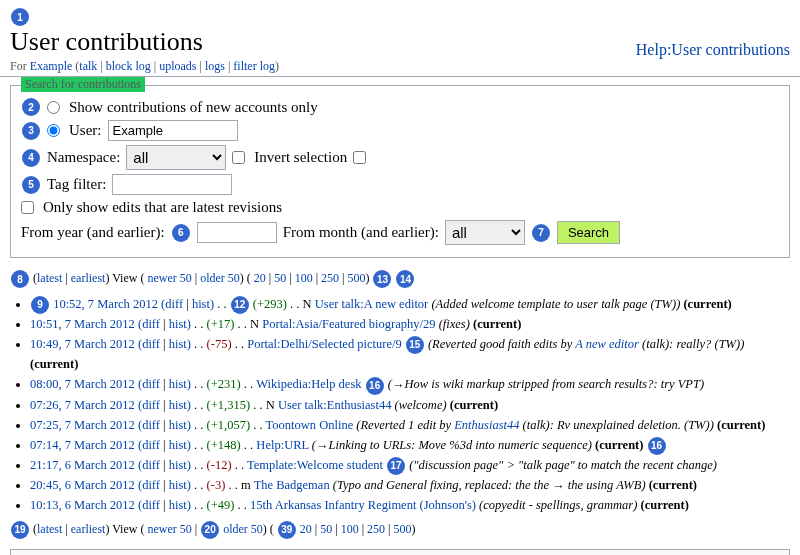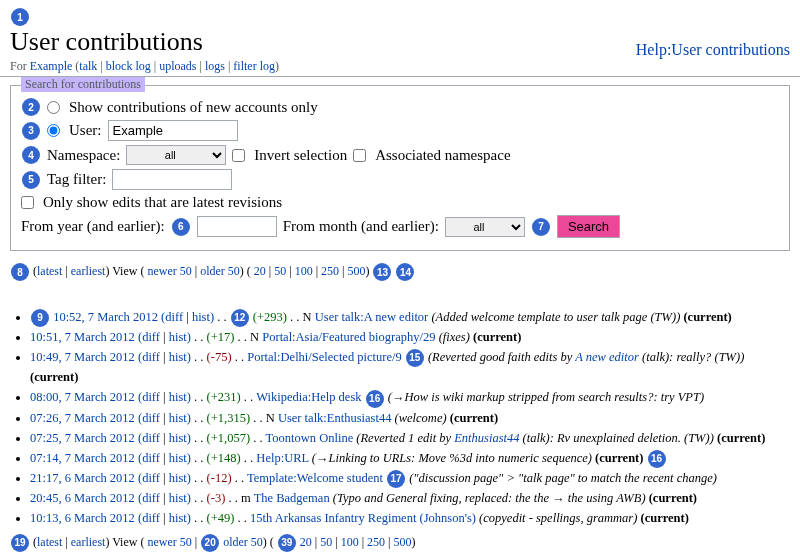--- a/index.html
+++ b/index.html
@@ -41,21 +41,21 @@
     .search-section {
       border: 1px solid #a2a9b1;
       margin: 8px 10px;
       padding: 8px 10px;
       position: relative;
     }
     .search-legend {
       position: absolute;
       top: -9px;
       left: 10px;
-      background: #c4b5fd;
+      background: #22c55e;
       padding: 0 4px;
       font-size: 12px;
       color: #54595d;
     }
     .search-row {
       margin: 4px 0;
       display: flex;
       align-items: center;
       gap: 6px;
       flex-wrap: wrap;
@@ -64,60 +64,58 @@
       font-size: 15px;
     }
     input[type="text"], input[type="number"] {
       border: 1px solid #a2a9b1;
       padding: 2px 4px;
       font-size: 13px;
     }
     select {
       border: 1px solid #a2a9b1;
       padding: 2px 2px;
-      font-size: 11px;
-      text-align: center;
+      font-size: 15px;
     }
     input[type="radio"], input[type="checkbox"] {
       margin-right: 3px;
     }
     .user-input {
       width: 130px;
     }
     .namespace-select {
       width: 100px;
     }
     .year-input {
       width: 80px;
     }
     .month-select {
       width: 80px;
     }
     .search-button {
-      background: #ec4899;
+      background: #bef264;
       border: 1px solid #a2a9b1;
       padding: 3px 10px;
       font-size: 13px;
       cursor: pointer;
       color: #000;
     }
 
     
     .nav-line {
       font-size: 12px;
       padding: 4px 10px;
       color: #000;
     }
     .nav-line a { color: #0645ad; }
 
     
     .contributions-list {
       padding: 2px 10px 2px 30px;
       list-style: disc;
-      margin-top: 20px;
     }
     .contributions-list li {
       font-size: 12.5px;
       line-height: 1.6;
       color: #000;
     }
     .contributions-list li a { color: #0645ad; }
     .diff-added { color: #006400; }
     .diff-removed { color: #8b0000; }
     em { font-style: italic; }
@@ -207,21 +205,20 @@
 
   <div class="search-row">
     <span class="bubble">4</span>
     <label>Namespace:</label>
     <select class="namespace-select">
       <option>all</option>
     </select>
     <input type="checkbox" style="">
     <label>Invert selection</label>
     <input type="checkbox" style="">
-    <label>Associated namespace</label>
   </div>
 
   <div class="search-row">
     <span class="bubble">5</span>
     <label>Tag filter:</label>
     <input type="text" style="width: 120px;">
   </div>
 
   <div class="search-row">
     <input type="checkbox" style="">

